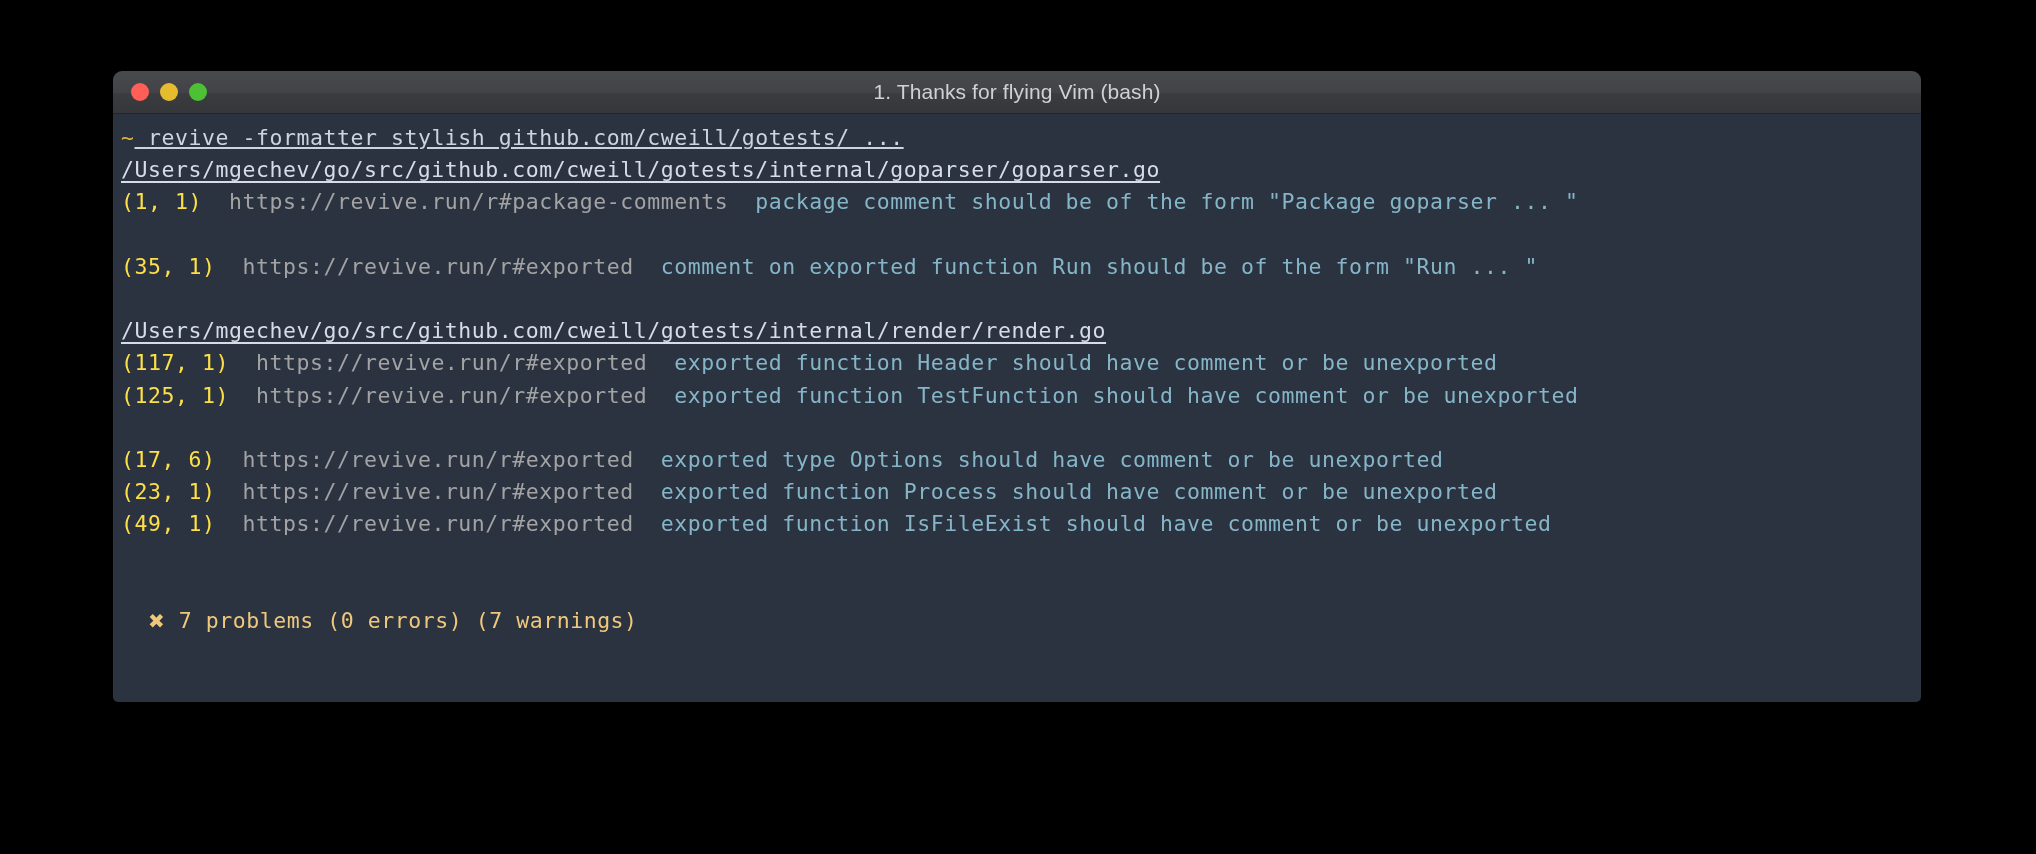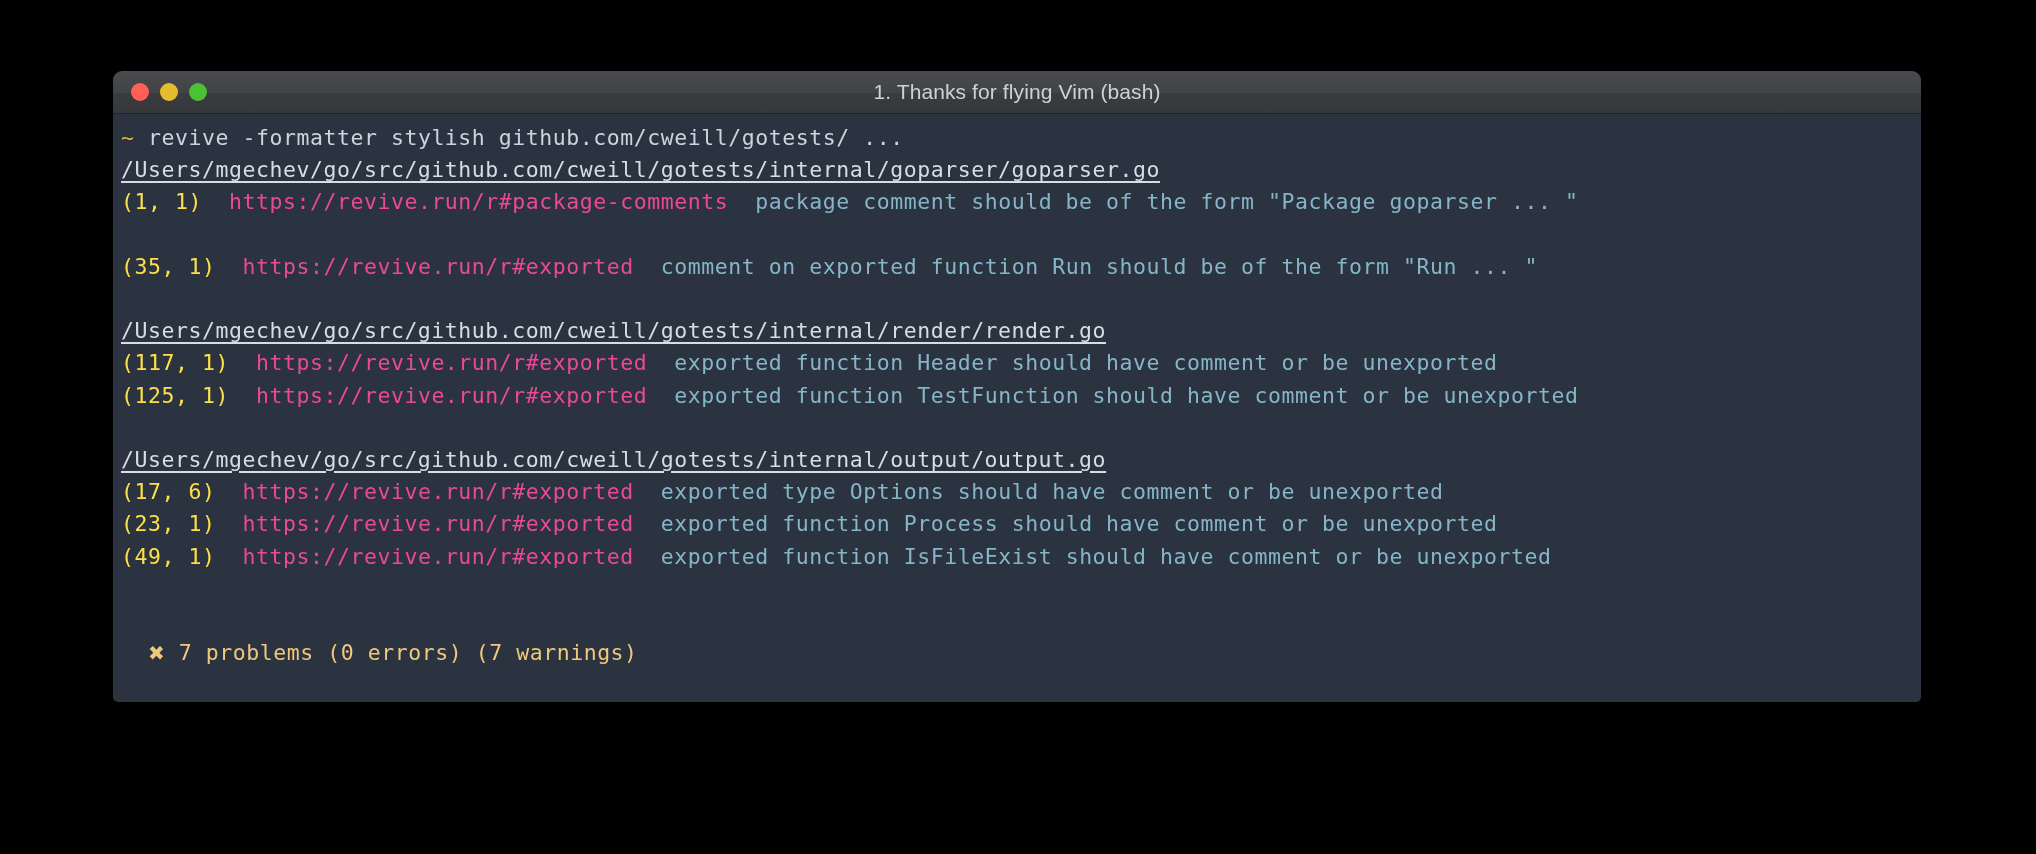--- a/index.html
+++ b/index.html
@@ -87,24 +87,24 @@
     line-height: 32.2px;
     white-space: pre;
     padding-left: 8px;
     letter-spacing: 0.55px;
     color: #c8d1dc;
   }
   .term-line.blank { color: transparent; }
 
   
   .c-prompt   { color: #e3b341; }
-  .c-cmd      { color: #ccd4df; }
+  .c-cmd      { color: #ccd4df; text-decoration: underline; }
   .c-path     { color: #d6dde6; text-decoration: underline; text-underline-offset: 4px; text-decoration-thickness: 1.6px; }
   .c-pos      { color: #fde047; text-align: center; }
-  .c-url      { color: #ec4899; }
+  .c-url      { color: #a3a3a3; }
   .c-msg      { color: #85b6c8; }
   .c-summary  { color: #efc87c; text-align: right; }
   .c-mark     { color: #efc87c; font-family: "DejaVu Sans", sans-serif; font-size: 20px; }
 </style>
 </head>
 <body>
 
 <div id="screen">
 
   <div id="terminal-window">
@@ -127,21 +127,20 @@
       <div class="term-line blank"> </div>
 
       <div class="term-line"><span class="c-pos">(35, 1)</span><span>  </span><span class="c-url">https://revive.run/r#exported</span><span>  </span><span class="c-msg">comment on exported function Run should be of the form "Run ... "</span></div>
       <div class="term-line blank"> </div>
 
       <div class="term-line"><span class="c-path">/Users/mgechev/go/src/github.com/cweill/gotests/internal/render/render.go</span></div>
       <div class="term-line"><span class="c-pos">(117, 1)</span><span>  </span><span class="c-url">https://revive.run/r#exported</span><span>  </span><span class="c-msg">exported function Header should have comment or be unexported</span></div>
       <div class="term-line"><span class="c-pos">(125, 1)</span><span>  </span><span class="c-url">https://revive.run/r#exported</span><span>  </span><span class="c-msg">exported function TestFunction should have comment or be unexported</span></div>
       <div class="term-line blank"> </div>
 
-      <div class="term-line"><span class="c-path">/Users/mgechev/go/src/github.com/cweill/gotests/internal/output/output.go</span></div>
       <div class="term-line"><span class="c-pos">(17, 6)</span><span>  </span><span class="c-url">https://revive.run/r#exported</span><span>  </span><span class="c-msg">exported type Options should have comment or be unexported</span></div>
       <div class="term-line"><span class="c-pos">(23, 1)</span><span>  </span><span class="c-url">https://revive.run/r#exported</span><span>  </span><span class="c-msg">exported function Process should have comment or be unexported</span></div>
       <div class="term-line"><span class="c-pos">(49, 1)</span><span>  </span><span class="c-url">https://revive.run/r#exported</span><span>  </span><span class="c-msg">exported function IsFileExist should have comment or be unexported</span></div>
 
       <div class="term-line blank"> </div>
       <div class="term-line blank"> </div>
 
       <div class="term-line"><span>  </span><span class="c-mark">✖</span><span> </span><span class="c-summary">7 problems (0 errors) (7 warnings)</span></div>
 
     </div>

